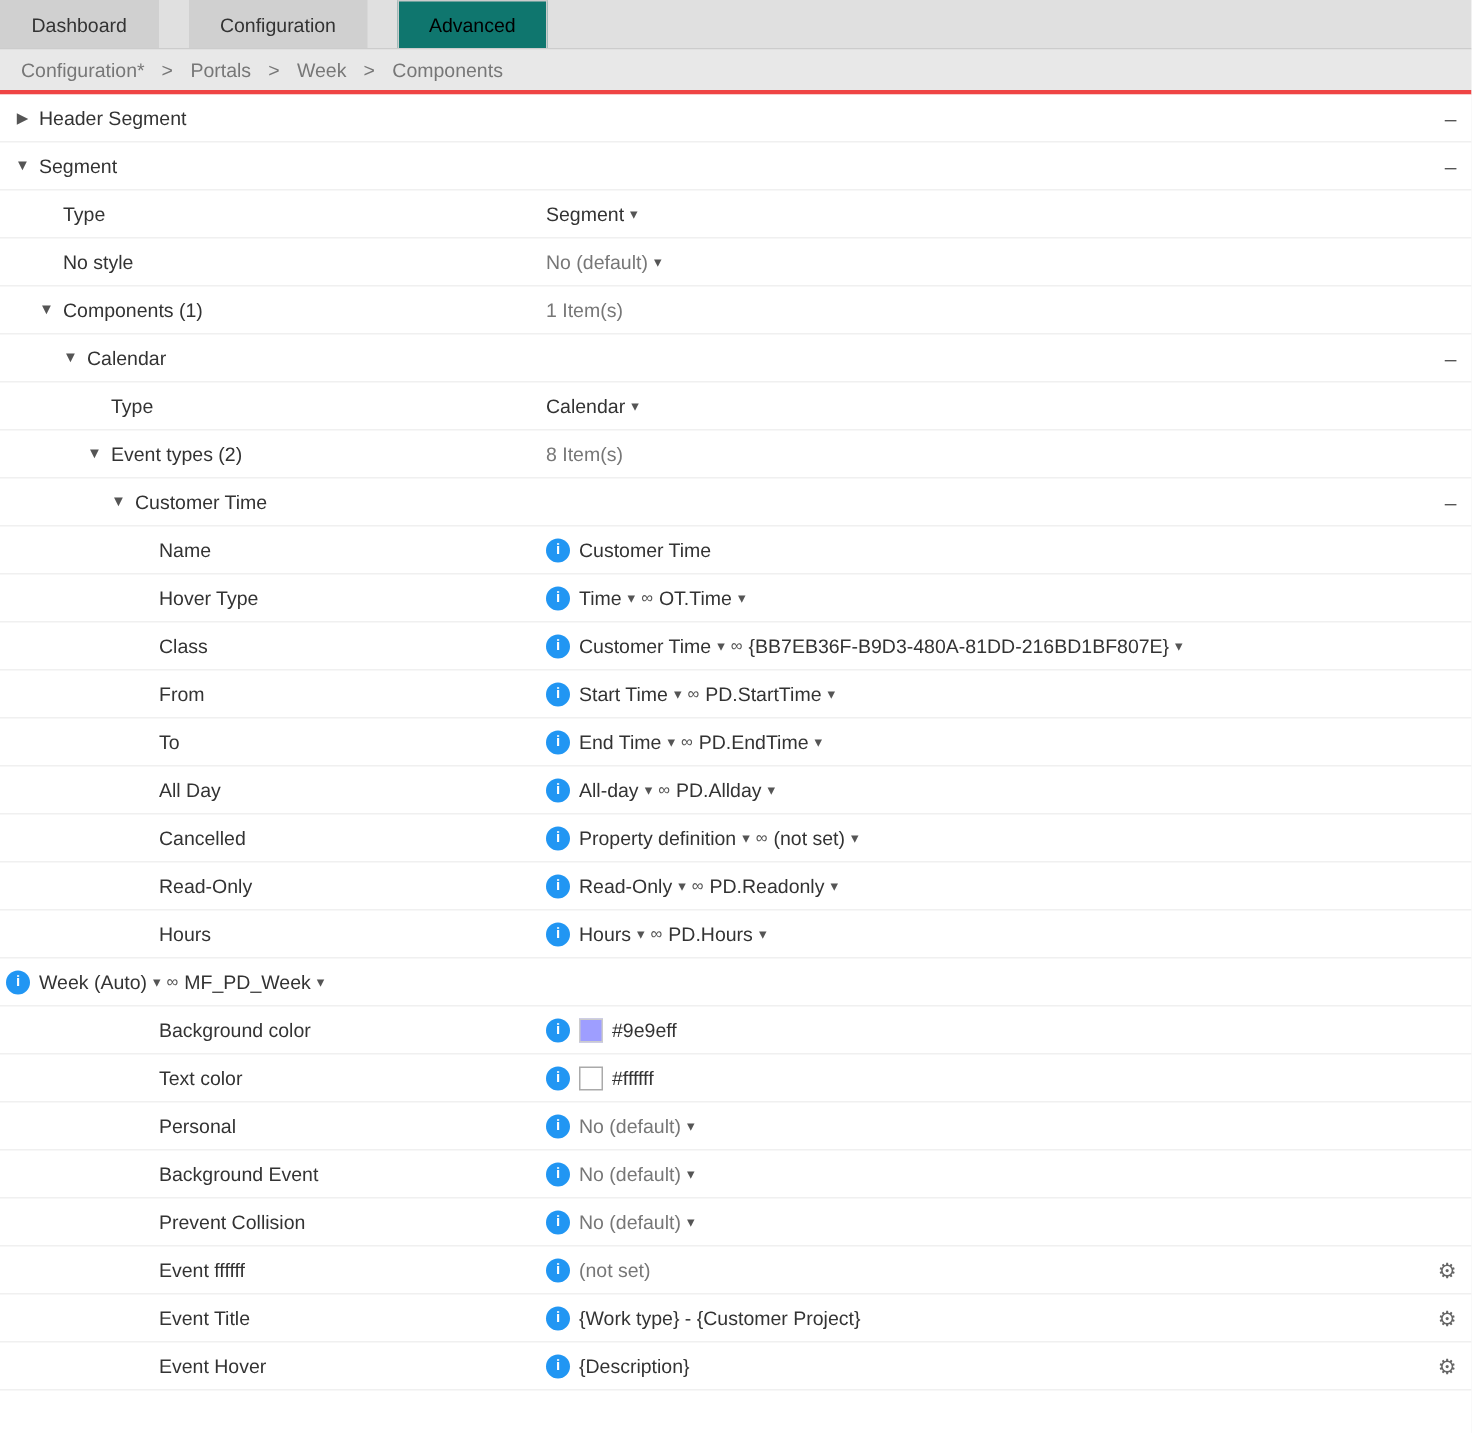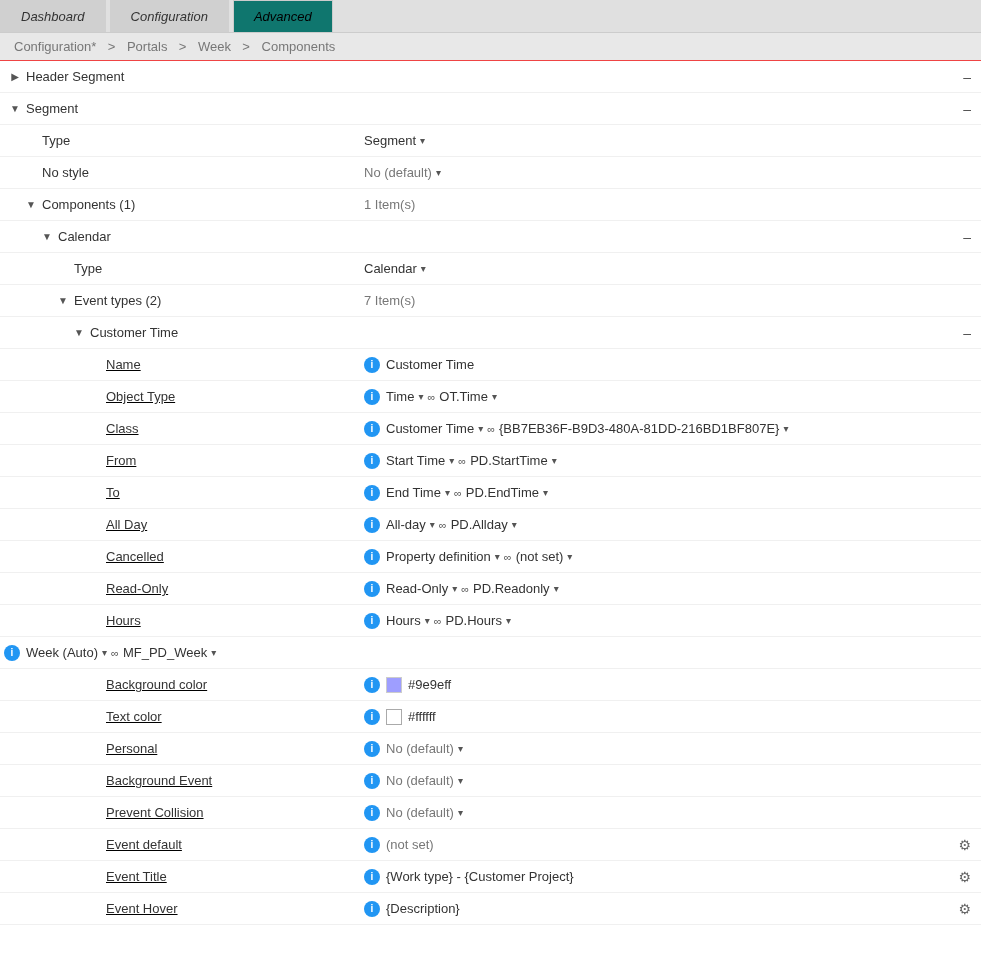--- a/index.html
+++ b/index.html
@@ -7,36 +7,35 @@
 
     
     .tabs { display: flex; background: #e0e0e0; border-bottom: 1px solid #ccc; }
     .tab {
       padding: 8px 20px;
       cursor: pointer;
       border: 1px solid transparent;
       border-bottom: none;
       background: #d0d0d0;
       color: #333;
-      margin-right: 4px;
-      font-style: italic;
+      margin-right: 20px;
     }
     .tab.active {
       background: #0f766e;
       border-color: #ccc;
       border-bottom-color: #fff;
       color: #000;
     }
 
     
     .breadcrumb {
       background: #e8e8e8;
       padding: 6px 10px;
       color: #555;
-      border-bottom: 1px solid #ef4444;
+      border-bottom: 3px solid #ef4444;
       font-size: 12px;
     }
     .breadcrumb span { color: #777; margin: 0 4px; }
 
     
     .main-content {
       background: #fff;
       min-height: 900px;
     }
 
@@ -63,21 +62,21 @@
       padding-left: 4px;
       color: #333;
     }
 
     
     .indent-0 { padding-left: 8px; }
     .indent-1 { padding-left: 24px; }
     .indent-2 { padding-left: 40px; }
     .indent-3 { padding-left: 56px; }
     .indent-4 { padding-left: 72px; }
-    .indent-5 { padding-left: 88px; text-decoration: underline; }
+    .indent-5 { padding-left: 88px; }
 
     
     .collapse-icon {
       width: 14px;
       height: 14px;
       display: inline-flex;
       align-items: center;
       justify-content: center;
       margin-right: 4px;
       color: #555;
@@ -268,21 +267,21 @@
         </span>
       </div>
     </div>
 
     <div class="tree-row">
       <div class="tree-label-col indent-3">
         <span class="collapse-icon">▼</span>
         <span class="row-label">Event types (2)</span>
       </div>
       <div class="tree-value-col">
-        <span class="value-text muted">7 Item(s)</span>
+        <span class="value-text muted">8 Item(s)</span>
       </div>
     </div>
 
     <div class="tree-row">
       <div class="tree-label-col indent-4">
         <span class="collapse-icon">▼</span>
         <span class="row-label section-header">Customer Time</span>
       </div>
       <div class="tree-value-col">
         <span class="right-action">–</span>
@@ -296,21 +295,21 @@
       </div>
       <div class="tree-value-col">
         <span class="info-icon">i</span>
         <span class="value-text">Customer Time</span>
       </div>
     </div>
 
     <div class="tree-row">
       <div class="tree-label-col indent-5">
         <span class="spacer-icon"></span>
-        <span class="row-label">Object Type</span>
+        <span class="row-label">Hover Type</span>
       </div>
       <div class="tree-value-col">
         <span class="info-icon">i</span>
         <span class="value-text inline-select">Time <span class="dropdown-arrow">▾</span></span>
         <span class="chain-icon">∞</span>
         <span class="value-text inline-select">OT.Time <span class="dropdown-arrow">▾</span></span>
       </div>
     </div>
 
     <div class="tree-row">
@@ -475,21 +474,21 @@
         <span class="value-text muted inline-select">
           <span>No (default)</span>
           <span class="dropdown-arrow">▾</span>
         </span>
       </div>
     </div>
 
     <div class="tree-row">
       <div class="tree-label-col indent-5">
         <span class="spacer-icon"></span>
-        <span class="row-label">Event default</span>
+        <span class="row-label">Event ffffff</span>
       </div>
       <div class="tree-value-col full-row">
         <span class="info-icon">i</span>
         <span class="value-text muted">(not set)</span>
         <span class="gear-icon">⚙</span>
       </div>
     </div>
 
     <div class="tree-row">
       <div class="tree-label-col indent-5">

